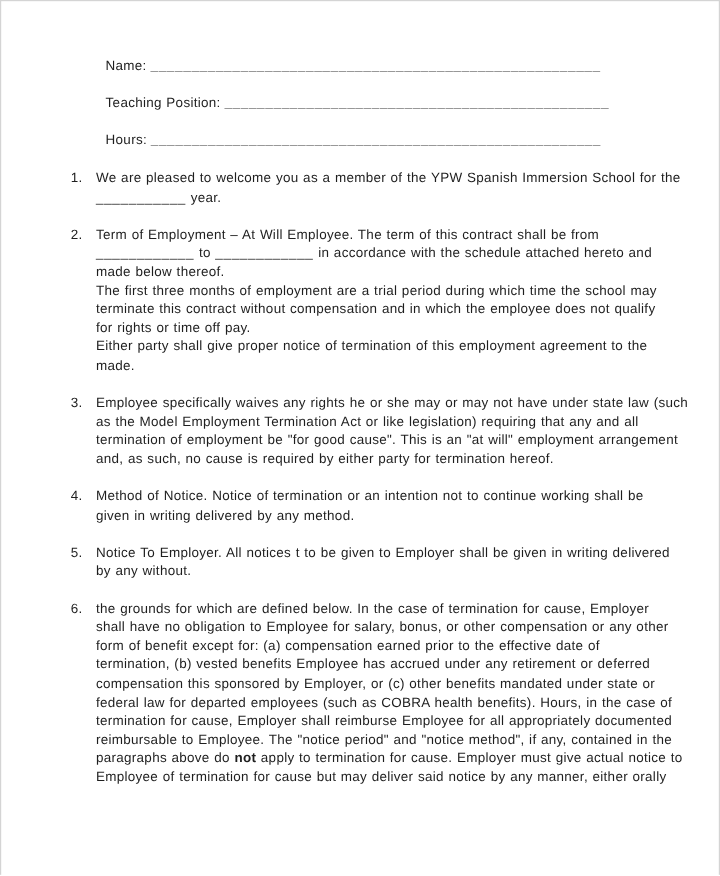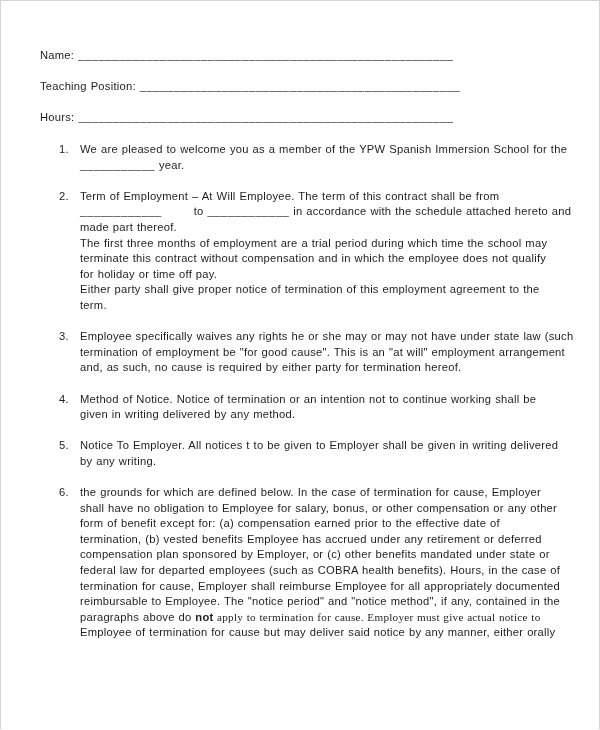--- a/index.html
+++ b/index.html
@@ -27,22 +27,22 @@
       color: #1e1e1e;
       letter-spacing: 0.25px;
       word-spacing: 0.5px;
     }
     .field {
       position: absolute;
       left: 39px;
       white-space: nowrap;
       line-height: 14px;
     }
-    .field .label { margin-right: 4px; }
-    .field .blank { letter-spacing: 0.6px; color: #333; }
+    .field .label { margin-right: 4px; margin-left: 48px; }
+    .field .blank { letter-spacing: 0.6px; color: #333; font-style: italic; }
 
     .list {
       position: absolute;
       left: 58px;
       top: 141px;
       width: 510px;
     }
     .item {
       display: flex;
       line-height: 15.6px;
@@ -81,65 +81,66 @@
       <div class="body">
         <span class="line">We are pleased to welcome you as a member of the YPW Spanish Immersion School for the</span>
         <span class="line"><span class="u">___________</span><span> year.</span></span>
       </div>
     </div>
 
     <div class="item">
       <span class="num">2.</span>
       <div class="body">
         <span class="line">Term of Employment – At Will Employee. The term of this contract shall be from</span>
-        <span class="line"><span class="u">____________</span><span style="white-space:pre;margin-left:28px;"> to </span><span class="u">____________</span><span> in accordance with the schedule attached hereto and</span></span>
-        <span class="line">made part thereof.</span>
+        <span class="line"><span class="u">____________</span><span style="white-space:pre;"> to </span><span class="u">____________</span><span> in accordance with the schedule attached hereto and</span></span>
+        <span class="line">made below thereof.</span>
         <span class="line">The first three months of employment are a trial period during which time the school may</span>
         <span class="line">terminate this contract without compensation and in which the employee does not qualify</span>
-        <span class="line">for holiday or time off pay.</span>
+        <span class="line">for rights or time off pay.</span>
         <span class="line">Either party shall give proper notice of termination of this employment agreement to the</span>
-        <span class="line">term.</span>
+        <span class="line">made.</span>
       </div>
     </div>
 
     <div class="item">
       <span class="num">3.</span>
       <div class="body">
         <span class="line">Employee specifically waives any rights he or she may or may not have under state law (such</span>
+        <span class="line">as the Model Employment Termination Act or like legislation) requiring that any and all</span>
         <span class="line">termination of employment be "for good cause". This is an "at will" employment arrangement</span>
         <span class="line">and, as such, no cause is required by either party for termination hereof.</span>
       </div>
     </div>
 
     <div class="item">
       <span class="num">4.</span>
       <div class="body">
         <span class="line">Method of Notice. Notice of termination or an intention not to continue working shall be</span>
         <span class="line">given in writing delivered by any method.</span>
       </div>
     </div>
 
     <div class="item">
       <span class="num">5.</span>
       <div class="body">
         <span class="line">Notice To Employer. All notices t to be given to Employer shall be given in writing delivered</span>
-        <span class="line">by any writing.</span>
+        <span class="line">by any without.</span>
       </div>
     </div>
 
     <div class="item">
       <span class="num">6.</span>
       <div class="body">
         <span class="line">the grounds for which are defined below. In the case of termination for cause, Employer</span>
         <span class="line">shall have no obligation to Employee for salary, bonus, or other compensation or any other</span>
         <span class="line">form of benefit except for: (a) compensation earned prior to the effective date of</span>
         <span class="line">termination, (b) vested benefits Employee has accrued under any retirement or deferred</span>
-        <span class="line">compensation plan sponsored by Employer, or (c) other benefits mandated under state or</span>
+        <span class="line">compensation this sponsored by Employer, or (c) other benefits mandated under state or</span>
         <span class="line">federal law for departed employees (such as COBRA health benefits). Hours, in the case of</span>
         <span class="line">termination for cause, Employer shall reimburse Employee for all appropriately documented</span>
         <span class="line">reimbursable to Employee. The "notice period" and "notice method", if any, contained in the</span>
-        <span class="line"><span style="white-space:pre;">paragraphs above do </span><b>not</b><span style="white-space:pre;font-family:Liberation Serif, serif;"> apply to termination for cause. Employer must give actual notice to</span></span>
+        <span class="line"><span style="white-space:pre;">paragraphs above do </span><b>not</b><span style="white-space:pre;"> apply to termination for cause. Employer must give actual notice to</span></span>
         <span class="line">Employee of termination for cause but may deliver said notice by any manner, either orally</span>
       </div>
     </div>
 
   </div>
 </div>
 
 </body></html>

